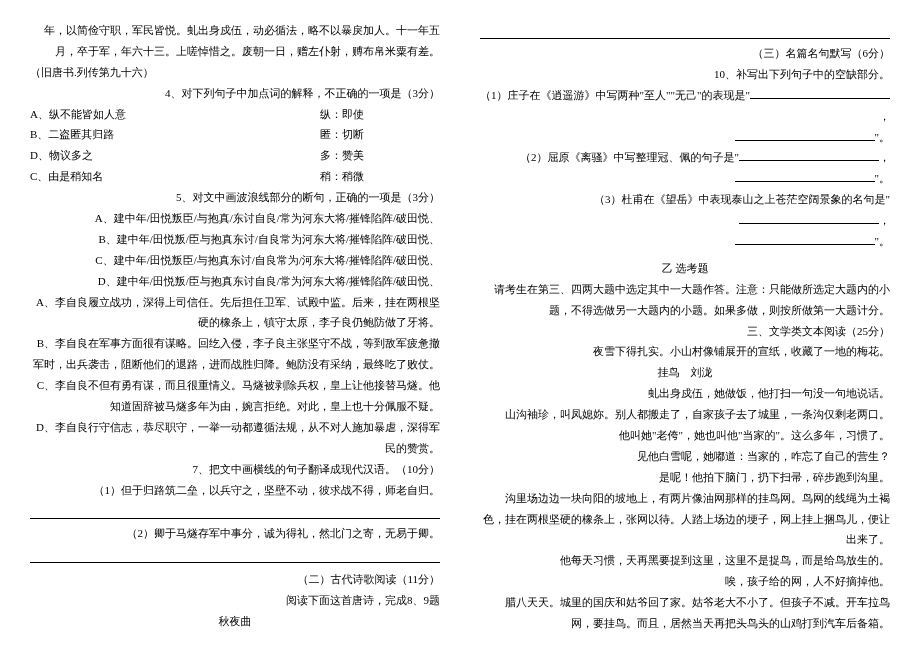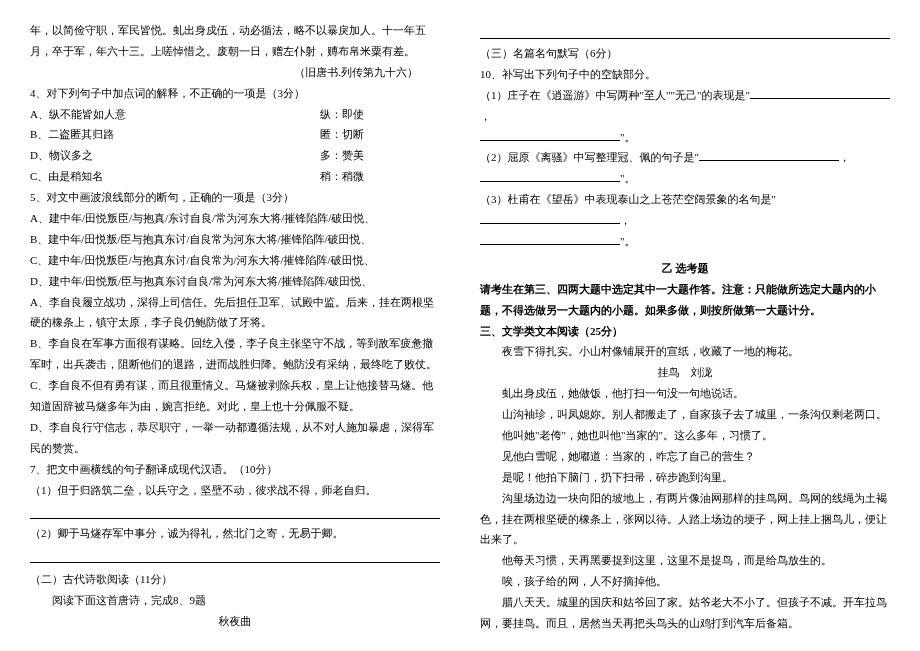--- a/index.html
+++ b/index.html
@@ -15,20 +15,21 @@
     display: flex;
     gap: 40px;
   }
   .col {
     flex: 1;
     min-width: 0;
   }
   .line {
     margin: 0;
     padding: 0;
+    text-align: right;
   }
   .center {
     text-align: center;
   }
   .indent {
     text-indent: 2em;
   }
   .blank {
     display: inline-block;
     border-bottom: 1px solid #000;
@@ -36,25 +37,25 @@
     height: 1em;
     vertical-align: baseline;
   }
   .blank-long {
     display: block;
     border-bottom: 1px solid #000;
     height: 14px;
     margin: 4px 0;
   }
   .right {
-    text-align: right;
+    text-align: left;
     padding-right: 2em;
   }
   .title {
-    font-weight: bold;
+    font-weight: normal;
   }
   .spaced {
     margin-top: 6px;
   }
   .pair { display: flex; align-items: flex-end; }
   .pair .left { flex: 1; }
   .pair .rgt { width: 120px; }
 </style>
 </head>
 <body>

